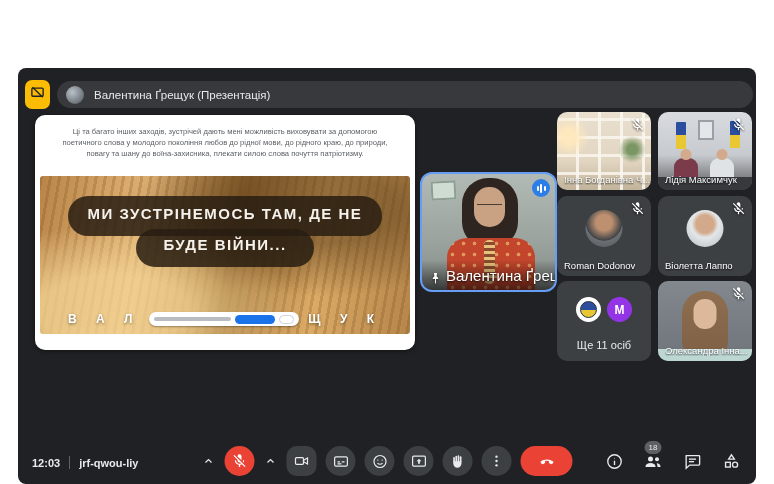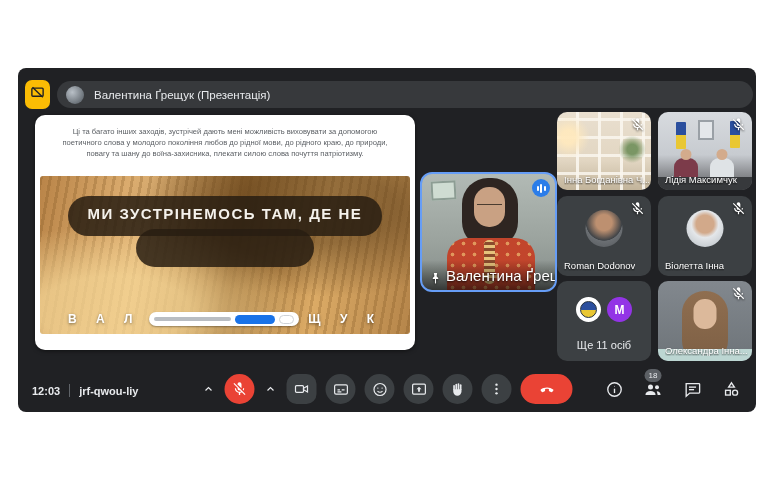--- a/index.html
+++ b/index.html
@@ -1,18 +1,18 @@
 <!DOCTYPE html>
 <html><head>
 <meta charset="utf-8">
 <style>
   * { box-sizing: border-box; margin: 0; padding: 0; }
   html, body { width: 774px; height: 484px; background: #ffffff; overflow: hidden;
     font-family: "Liberation Sans", sans-serif; }
-  .window { position: absolute; left: 18px; top: 68px; width: 738px; height: 344px;
+  .window { position: absolute; left: 18px; top: 68px; width: 738px; height: 416px;
     background: #202124; border-radius: 8px; }
 
   
   .warn-btn { position: absolute; left: 7px; top: 12px; width: 25px; height: 29px;
     background: #fbbc04; border-radius: 7px; display: flex; align-items: center; justify-content: center; cursor: pointer; }
   .header-pill { position: absolute; left: 39px; top: 13px; width: 696px; height: 27px;
     background: #37393c; border-radius: 14px; display: flex; align-items: center; gap: 10px; padding-left: 9px; }
   .header-avatar { width: 18px; height: 18px; border-radius: 50%;
     background: radial-gradient(circle at 35% 35%, #b9c0c7, #6d747b 70%, #4d5257); }
   .header-name { color: #e8eaed; font-size: 11.5px; }
@@ -152,20 +152,21 @@
     <span class="header-avatar"></span>
     <span class="header-name">Валентина Ґрещук (Презентація)</span>
   </div>
 
   <div class="slide">
     <div class="slide-para">Ці та багато інших заходів, зустрічей дають мені можливість виховувати за допомогою поетичного слова у молодого покоління любов до рідної мови, до рідного краю, до природи, повагу та шану до воїна-захисника, плекати силою слова почуття патріотизму.</div>
     <div class="slide-img">
       <div class="blob1"></div>
       <div class="blob2"></div>
       <div class="slide-title1">МИ ЗУСТРІНЕМОСЬ ТАМ, ДЕ НЕ</div>
+      <div class="slide-title2">БУДЕ ВІЙНИ...</div>
       <div class="slide-footer">
         <span class="footer-letters">В А Л</span>
         <span class="overlay-pill">
           <i class="tiny-text"></i>
           <i class="tiny-blue"></i>
           <i class="tiny-ghost"></i>
         </span>
         <span class="footer-letters">Щ У К</span>
       </div>
     </div>
@@ -230,21 +231,21 @@
     <span class="tile-name">Лідія Максимчук</span>
   </div>
 
   <div class="tile" style="left:640px; top:128px; width:94px; height:80px;">
     <div class="avatar-circle av-violetta"></div>
     <span class="mic-off-badge">
       <svg width="15" height="15" viewBox="0 0 24 24" fill="#ffffff">
           <path d="M19 11h-1.7a5.3 5.3 0 0 1-.43 2.05l1.23 1.23A6.9 6.9 0 0 0 19 11zm-4-.17V5a3 3 0 0 0-6 0v.18zM4.27 3 3 4.27l6 6V11a3 3 0 0 0 3.65 2.92l1.66 1.66A5.3 5.3 0 0 1 6.7 11H5a7 7 0 0 0 6 6.72V21h2v-3.28a6.9 6.9 0 0 0 2.54-.9L19.73 21 21 19.73z"></path>
         </svg>
     </span>
-    <span class="tile-name">Віолетта Інна</span>
+    <span class="tile-name">Віолетта Лаппо</span>
   </div>
 
   <div class="tile" style="left:539px; top:213px; width:94px; height:80px;">
     <div class="more-avatars">
       <span class="av-emblem">
           <i></i>
         </span>
       <span class="av-m">M</span>
     </div>
     <div class="more-label">Ще 11 осіб</div>

